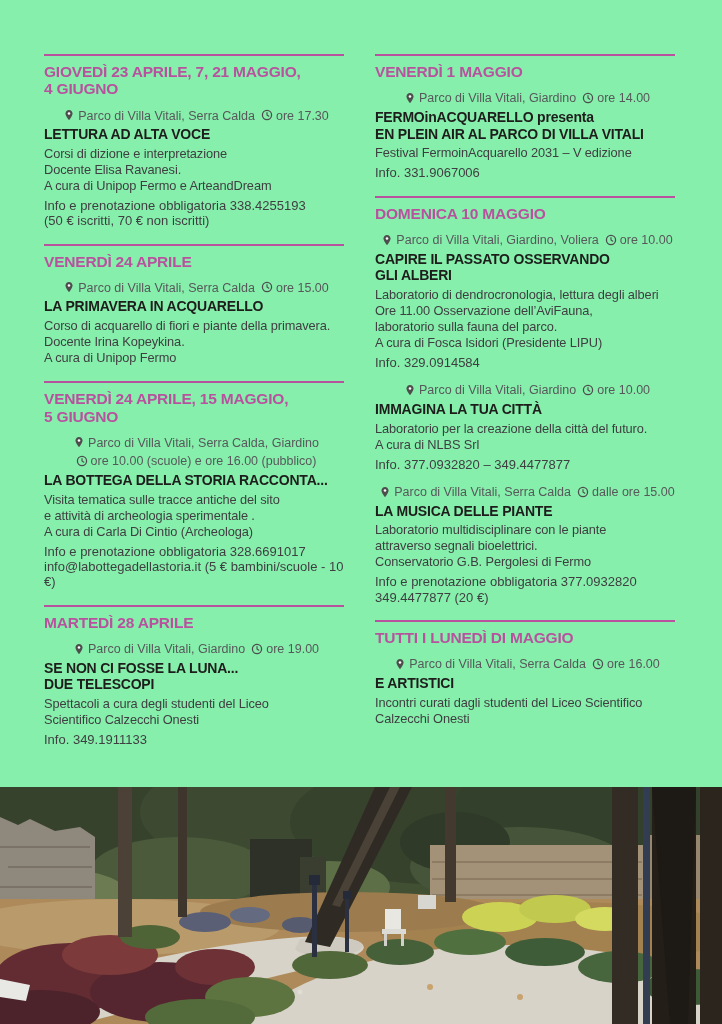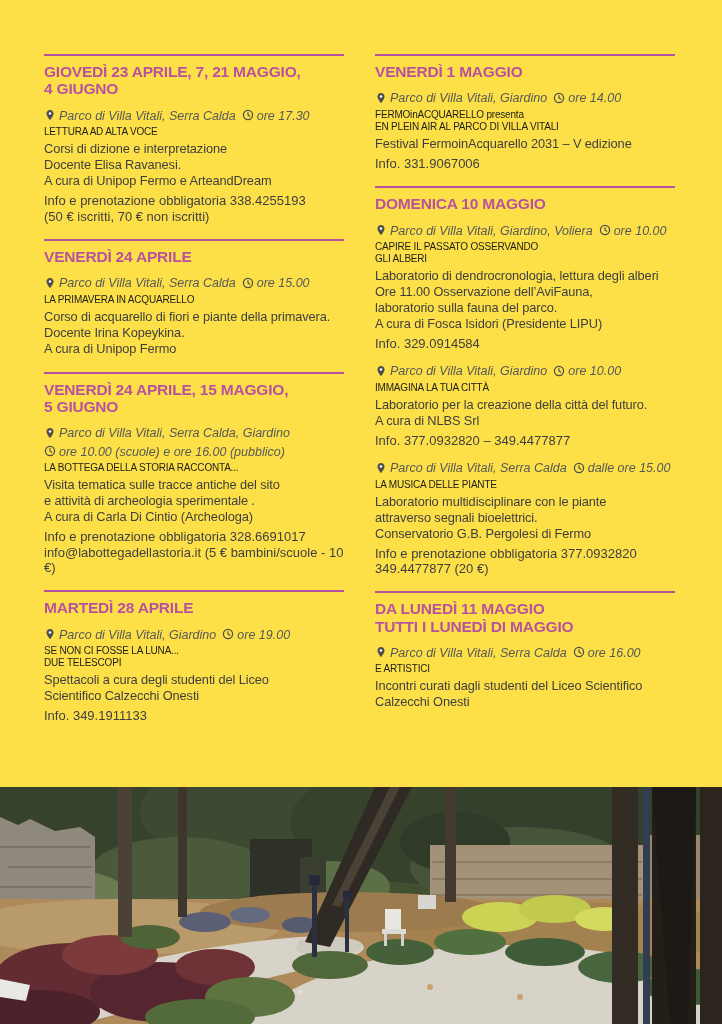--- a/index.html
+++ b/index.html
@@ -1,33 +1,33 @@
 <!DOCTYPE html>
 <html><head>
 <meta charset="utf-8">
 <style>
   html,body{margin:0;padding:0;background:#ffffff;}
   .page{
-    position:relative;width:722px;height:1024px;background:#fde047;overflow:hidden;
+    position:relative;width:722px;height:1024px;background:#86efac;overflow:hidden;
     font-family:"Liberation Sans",sans-serif;
   }
   .content{position:absolute;top:54px;left:44px;display:flex;gap:21px;}
   .col{width:310px;flex:0 0 310px;}
   .day-section{margin-bottom:15px;}
   .rule{height:2px;background:#b8529f;border:none;margin:0 0 7px 0;width:300px;}
   .day-heading{
     color:#b8529f;font-size:15.5px;font-weight:bold;line-height:1.12;
     letter-spacing:-0.2px;margin:0 0 10px 0;
   }
   .event{margin-bottom:12px;}
-  .meta{font-style:italic;color:#57585a;font-size:12.5px;line-height:1.32;margin:0 0 2px 0;}
+  .meta{color:#57585a;font-size:12.5px;line-height:1.32;margin:0 0 2px 0;text-align:center;}
   .meta-seg{margin-right:6px;white-space:nowrap;}
   .meta-icon{width:12px;height:12px;vertical-align:-1.5px;margin-right:3px;display:inline-block;}
   .event-title{
-    color:#1d1d1b;font-size:10px;font-weight:normal;line-height:1.2;
+    color:#1d1d1b;font-size:14px;font-weight:bold;line-height:1.2;
     letter-spacing:-0.2px;margin:1px 0 3px 0;
   }
   .event-body{color:#3f3e40;font-size:12.8px;line-height:1.25;letter-spacing:-0.1px;margin:0 0 4px 0;}
   .event-info{color:#3f3e40;font-size:13px;line-height:1.18;margin:0;}
   .ln{display:block;}
   .photo{position:absolute;left:0;bottom:0;width:722px;height:237px;display:block;}
 </style>
 </head>
 <body>
 
@@ -231,21 +231,20 @@
             </p>
             <p class="event-info">
               <span class="ln">Info e prenotazione obbligatoria 377.0932820</span>
               <span class="ln">349.4477877 (20 €)</span>
             </p>
           </article>
         </section>
         <section class="day-section">
           <div class="rule"></div>
           <h2 class="day-heading">
-            <span class="ln">DA LUNEDÌ 11 MAGGIO</span>
             <span class="ln">TUTTI I LUNEDÌ DI MAGGIO</span>
           </h2>
           <article class="event">
             <p class="meta"><span class="meta-seg"><span><svg viewBox="0 0 16 16" class="meta-icon">
                     <path d="M8 1.2C5.4 1.2 3.3 3.3 3.3 5.9c0 3.4 4.7 8.9 4.7 8.9s4.7-5.5 4.7-8.9C12.7 3.3 10.6 1.2 8 1.2z" fill="#4d4d4d"></path>
                     <circle cx="8" cy="5.9" r="1.7" fill="#ffffff"></circle>
                   </svg></span><span>Parco di Villa Vitali, Serra Calda</span></span><span class="meta-seg"><span><svg viewBox="0 0 16 16" class="meta-icon">
                     <circle cx="8" cy="8" r="6.1" fill="none" stroke="#4d4d4d" stroke-width="1.7"></circle>
                     <path d="M8 4.6V8l2.4 1.7" fill="none" stroke="#4d4d4d" stroke-width="1.5" stroke-linecap="round"></path>
                   </svg></span><span>ore 16.00</span></span></p>

